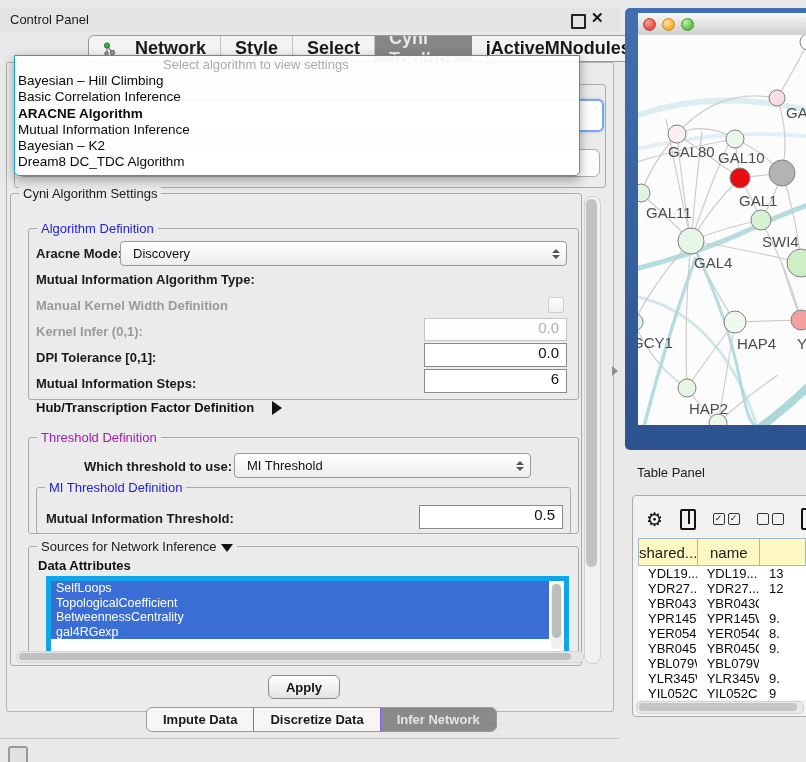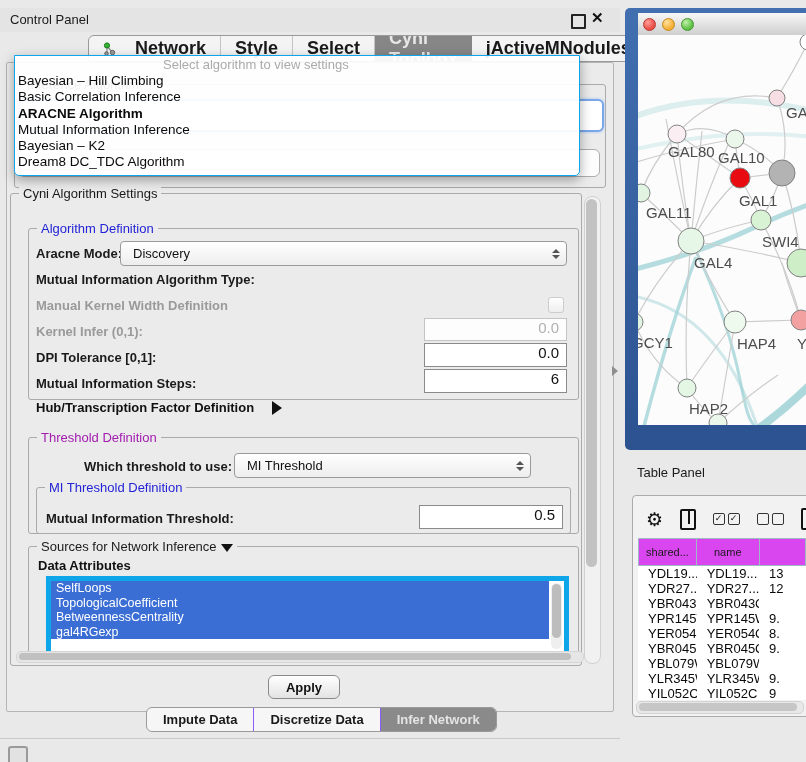--- a/index.html
+++ b/index.html
@@ -106,22 +106,22 @@
   .tico{color:#111;}
   #gear-icon{font-size:19px;line-height:19px;}
   #split-icon{width:17px;height:17px;border:2px solid #111;border-radius:2px;position:relative;}
   #split-icon::after{content:"";position:absolute;left:6px;top:0;width:2px;height:13px;background:#111;}
   .cbpair{display:flex;gap:3px;}
   .cb{width:10px;height:10px;border:1.5px solid #333;border-radius:2px;font-size:9px;line-height:9px;color:#111;text-align:center;}
   #doc-icon{width:14px;height:18px;border:2px solid #111;border-radius:2px 6px 2px 2px;}
 
   #tp-table{left:638px;top:538px;width:168px;height:162px;background:#fff;overflow:hidden;}
   #tp-header{display:flex;height:28px;}
-  .hcell{background:#d946ef;border:1px solid #9db9c4;border-left:none;box-sizing:border-box;
-    display:flex;align-items:center;justify-content:center;font-size:11px;color:#1a1a1a;}
+  .hcell{background:#fef9c3;border:1px solid #9db9c4;border-left:none;box-sizing:border-box;
+    display:flex;align-items:center;justify-content:center;font-size:15px;color:#1a1a1a;}
   .hcell:first-child{border-left:1px solid #9db9c4;}
   .trow{display:flex;height:15px;align-items:center;}
   .tcell{font-size:13px;color:#0a0a0a;white-space:nowrap;overflow:hidden;box-sizing:border-box;padding-left:10px;}
   #tp-hscroll{left:636px;top:701px;width:166px;height:11px;background:#e8e8e8;border-radius:5px;border:1px solid #d2d2d2;}
   #tp-hthumb{left:2px;top:1px;width:158px;height:8px;background:#c6c6c6;border-radius:4px;}
 </style>
 </head>
 <body>
 
 <div class="abs" id="control-panel">

